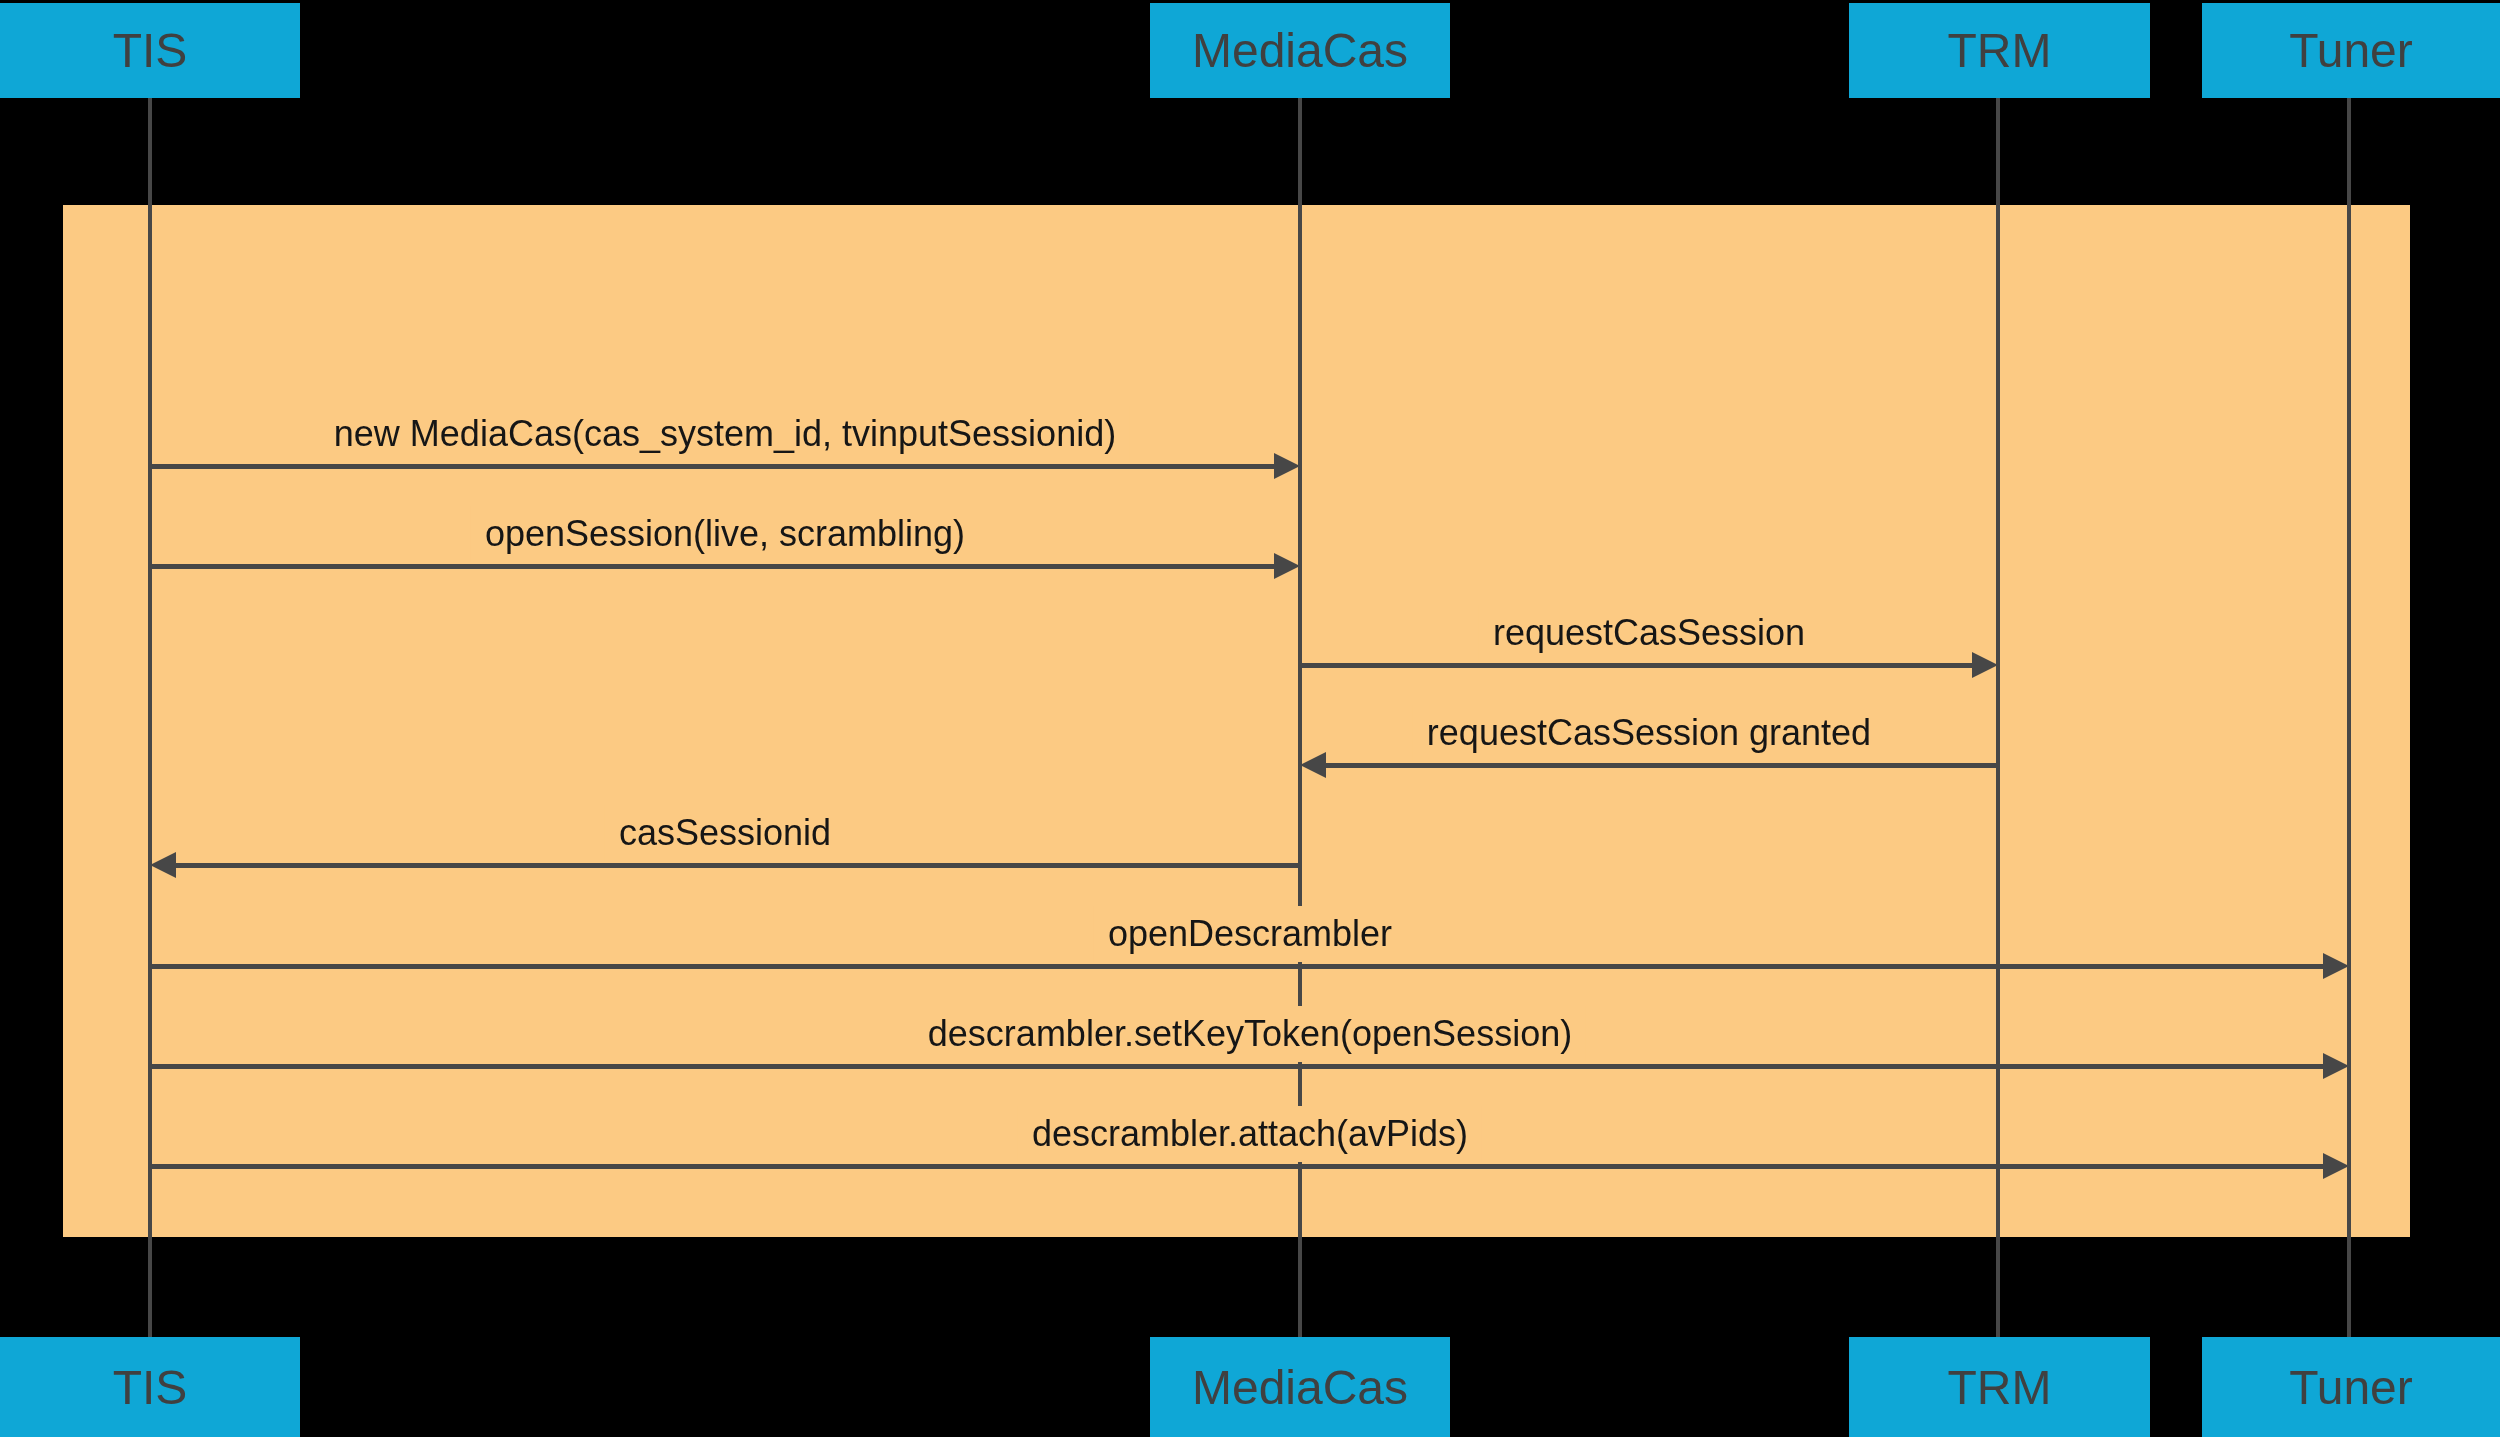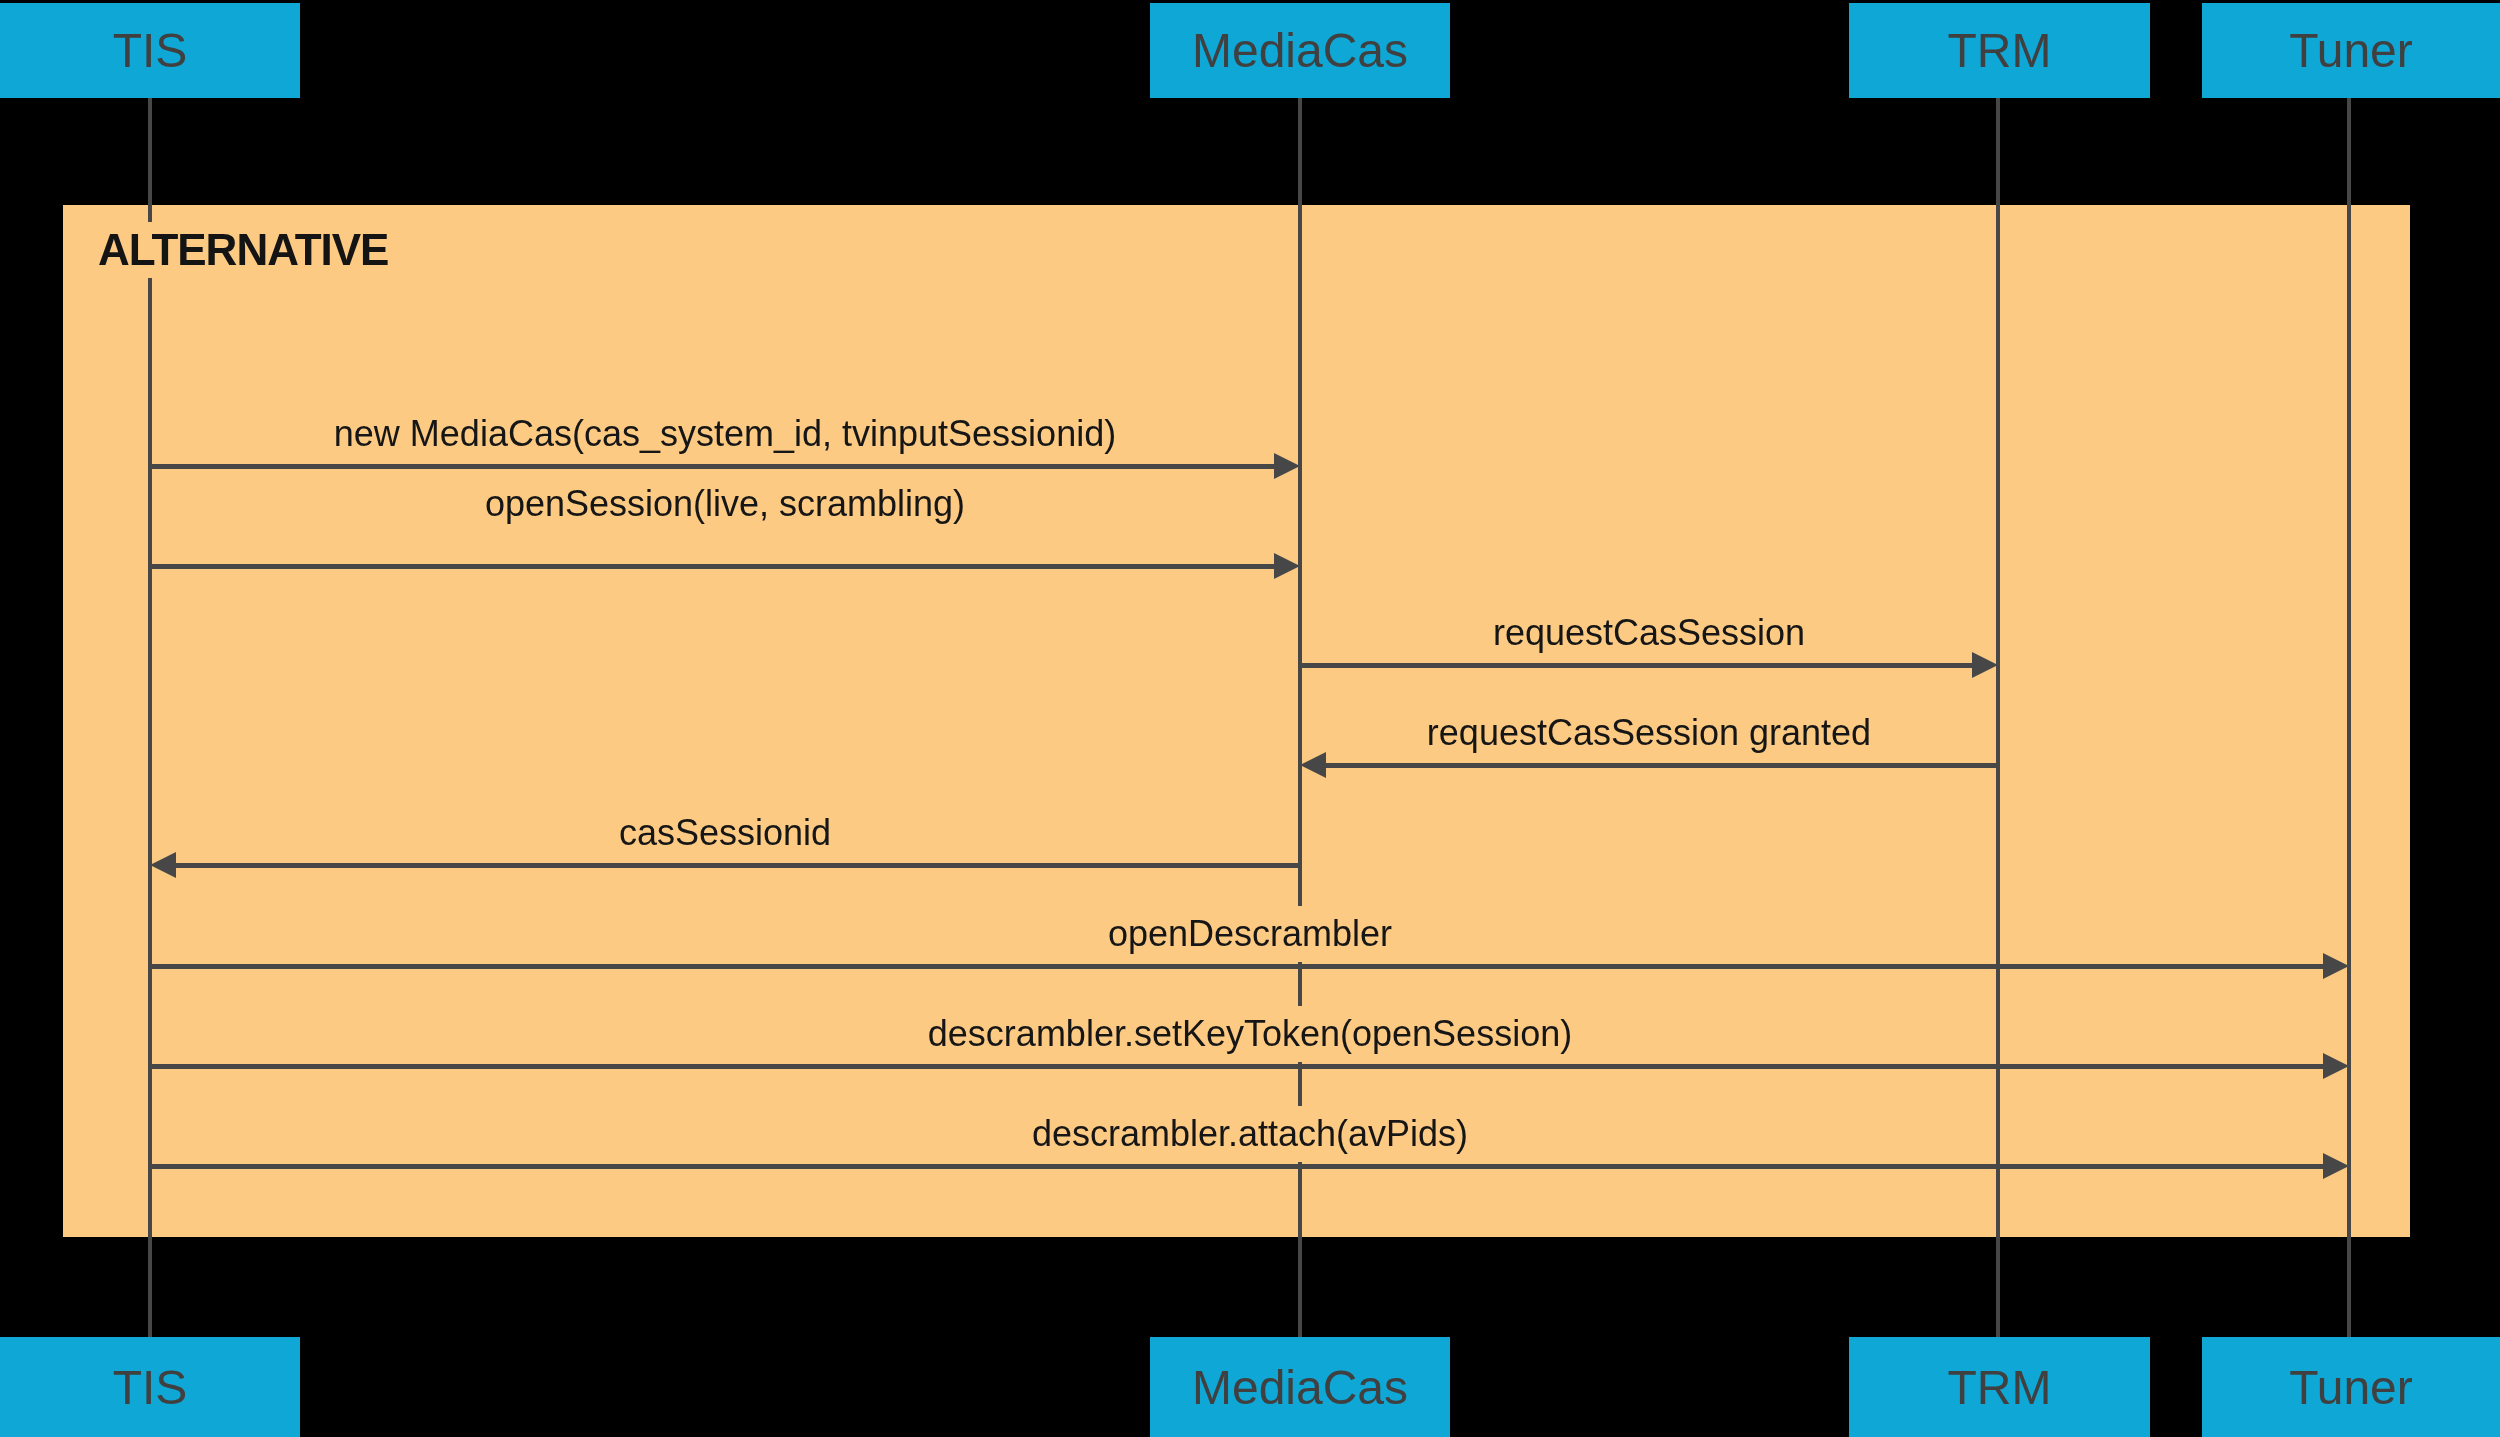--- a/index.html
+++ b/index.html
@@ -102,21 +102,20 @@
 <body>
 
 <div class="stage">
 
   <div class="lifeline" style="left:148px"></div>
   <div class="lifeline" style="left:1298px"></div>
   <div class="lifeline" style="left:1996px"></div>
   <div class="lifeline" style="left:2347px"></div>
 
   <div class="alt-frame"></div>
-  <div class="alt-title">ALTERNATIVE</div>
 
   <div class="actor-box top" style="left:0;width:300px">
       <span>TIS</span>
     </div>
   <div class="actor-box top" style="left:1150px;width:300px">
       <span>MediaCas</span>
     </div>
   <div class="actor-box top" style="left:1849px;width:301px">
       <span>TRM</span>
     </div>
@@ -137,21 +136,21 @@
       <span>Tuner</span>
     </div>
 
   <div>
     <div class="msg-label" style="left:725px;top:406px">new MediaCas(cas_system_id, tvinputSessionid)</div>
     <div class="msg-line" style="left:150px;top:464px;width:1128px"></div>
     <div class="arrow-head right" style="left:1274px;top:453px"></div>
   </div>
 
   <div>
-    <div class="msg-label" style="left:725px;top:476px">openSession(live, scrambling)</div>
+    <div class="msg-label" style="left:725px;top:506px">openSession(live, scrambling)</div>
     <div class="msg-line" style="left:150px;top:564px;width:1128px"></div>
     <div class="arrow-head right" style="left:1274px;top:553px"></div>
   </div>
 
   <div>
     <div class="msg-label" style="left:1649px;top:605px">requestCasSession</div>
     <div class="msg-line" style="left:1300px;top:663px;width:676px"></div>
     <div class="arrow-head right" style="left:1972px;top:652px"></div>
   </div>
 

